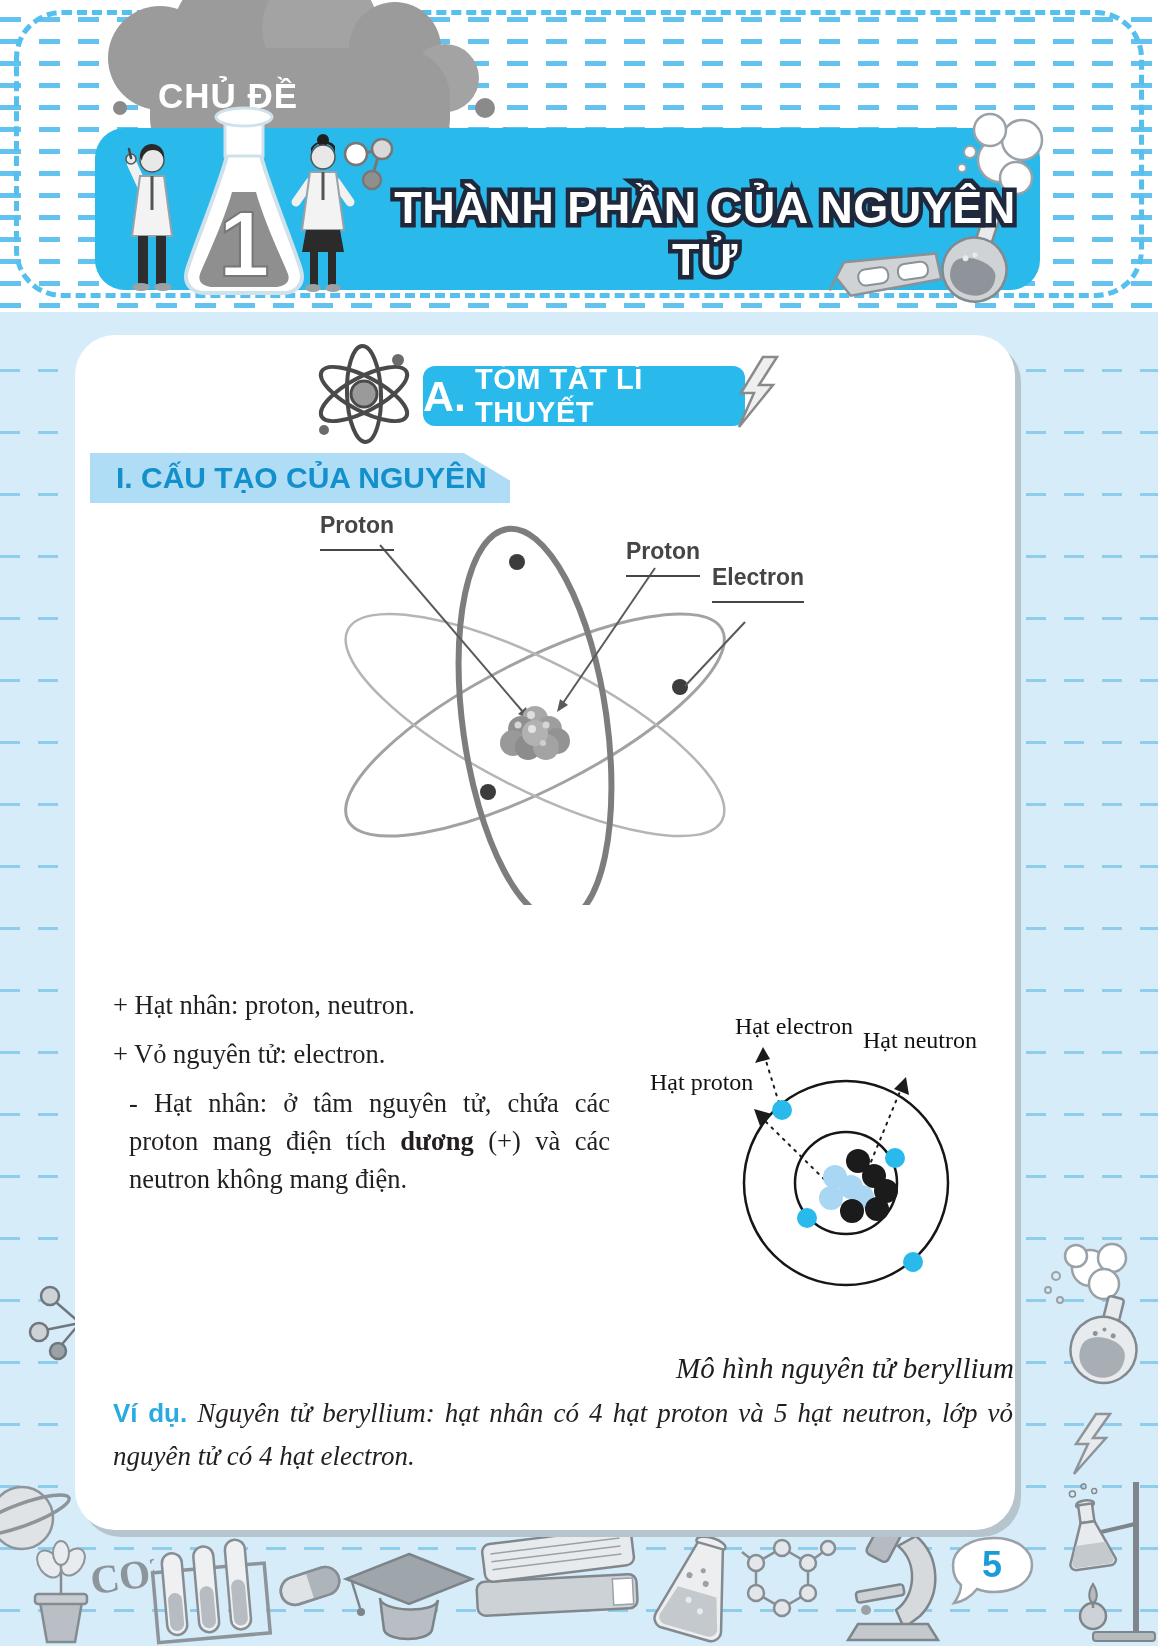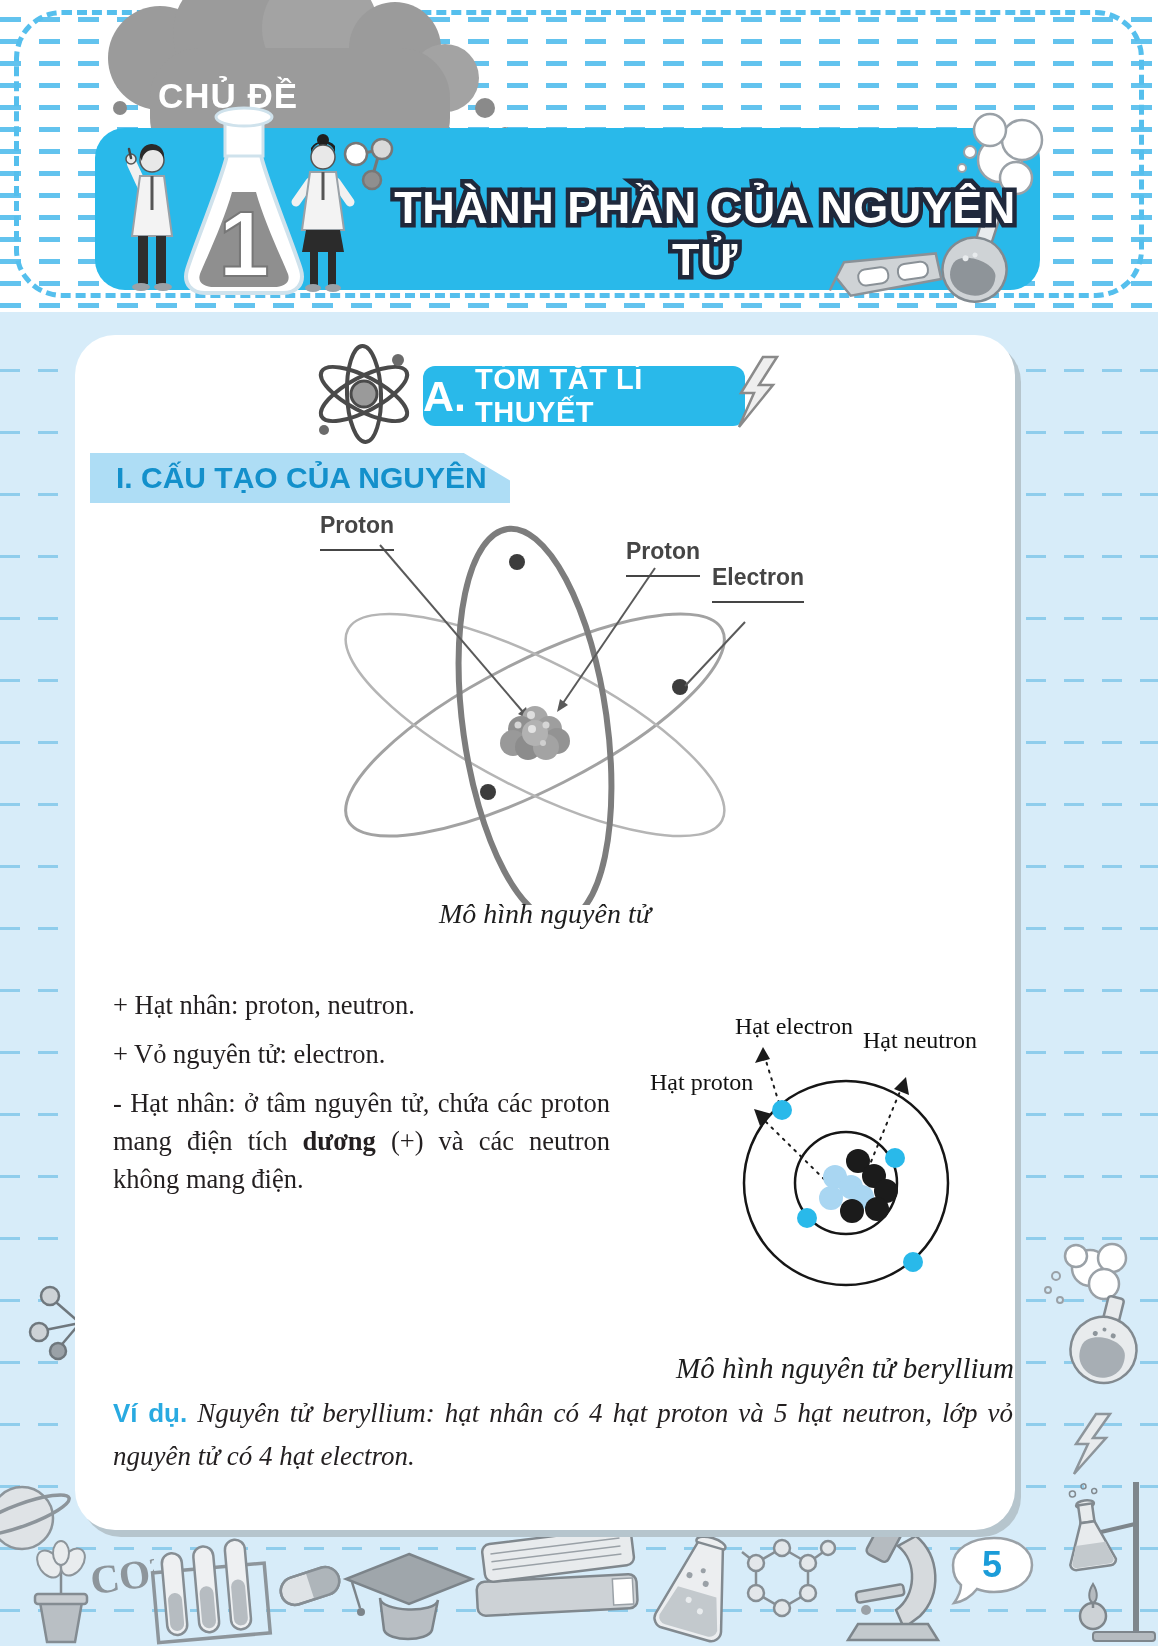--- a/index.html
+++ b/index.html
@@ -46,21 +46,21 @@
   .lbl-proton{left:320px;top:512px;}
   .lbl-neutron{left:626px;top:538px;}
   .lbl-electron{left:712px;top:564px;}
   .caption{z-index:5;font-family:"Liberation Serif",serif;font-style:italic;color:#1d1d1d;text-align:center;}
   .caption1{left:345px;top:898px;width:400px;font-size:28px;}
   .caption2{left:655px;top:1352px;width:380px;font-size:29px;}
   
   .body-text{left:113px;top:986px;width:497px;z-index:5;font-family:"Liberation Serif",serif;
     font-size:26.5px;line-height:38px;color:#231f20;}
   .body-text p{margin:0 0 11px 0;}
-  .body-text p.j{text-align:justify;}
+  .body-text p.j{text-align:justify;margin-left:16px;}
   
   .be-svg{left:615px;top:995px;z-index:4;}
   .be-label{z-index:5;font-family:"Liberation Serif",serif;font-size:24px;color:#111;}
   .lbl-be-electron{left:735px;top:1013px;}
   .lbl-be-neutron{left:863px;top:1027px;}
   .lbl-be-proton{left:650px;top:1069px;}
   
   .example{left:113px;top:1392px;width:900px;z-index:5;font-family:"Liberation Serif",serif;
     font-size:27px;line-height:43px;color:#231f20;text-align:justify;}
   .example .vd{font-family:"Liberation Sans",sans-serif;font-weight:bold;font-style:normal;color:#29aae1;font-size:26px;}
@@ -214,21 +214,20 @@
       <circle cx="246" cy="210" r="4" fill="#dedede"></circle>
       <circle cx="233" cy="220" r="3.5" fill="#d6d6d6"></circle>
       <circle cx="261" cy="220" r="3.5" fill="#d6d6d6"></circle>
       <circle cx="247" cy="224" r="4" fill="#e3e3e3"></circle>
       <circle cx="258" cy="238" r="3" fill="#cfcfcf"></circle>
     </g>
   </svg>
   <div class="abs fig-label lbl-proton">Proton</div>
   <div class="abs fig-label lbl-neutron">Proton</div>
   <div class="abs fig-label lbl-electron">Electron</div>
-  <div class="abs caption caption1">Mô hình nguyên tử</div>
 
   <div class="abs body-text">
     <p>+ Hạt nhân: proton, neutron.</p>
     <p>+ Vỏ nguyên tử: electron.</p>
     <p class="j"><span>- Hạt nhân: ở tâm nguyên tử, chứa các proton mang điện tích </span><b>dương</b><span> (+) và các neutron không mang điện.</span></p>
   </div>
 
   <svg class="abs be-svg" width="405" height="300" viewBox="0 0 405 300">
     <circle cx="231" cy="188" r="102" fill="none" stroke="#161616" stroke-width="2.5"></circle>
     <circle cx="231" cy="188" r="51" fill="none" stroke="#161616" stroke-width="2.5"></circle>

